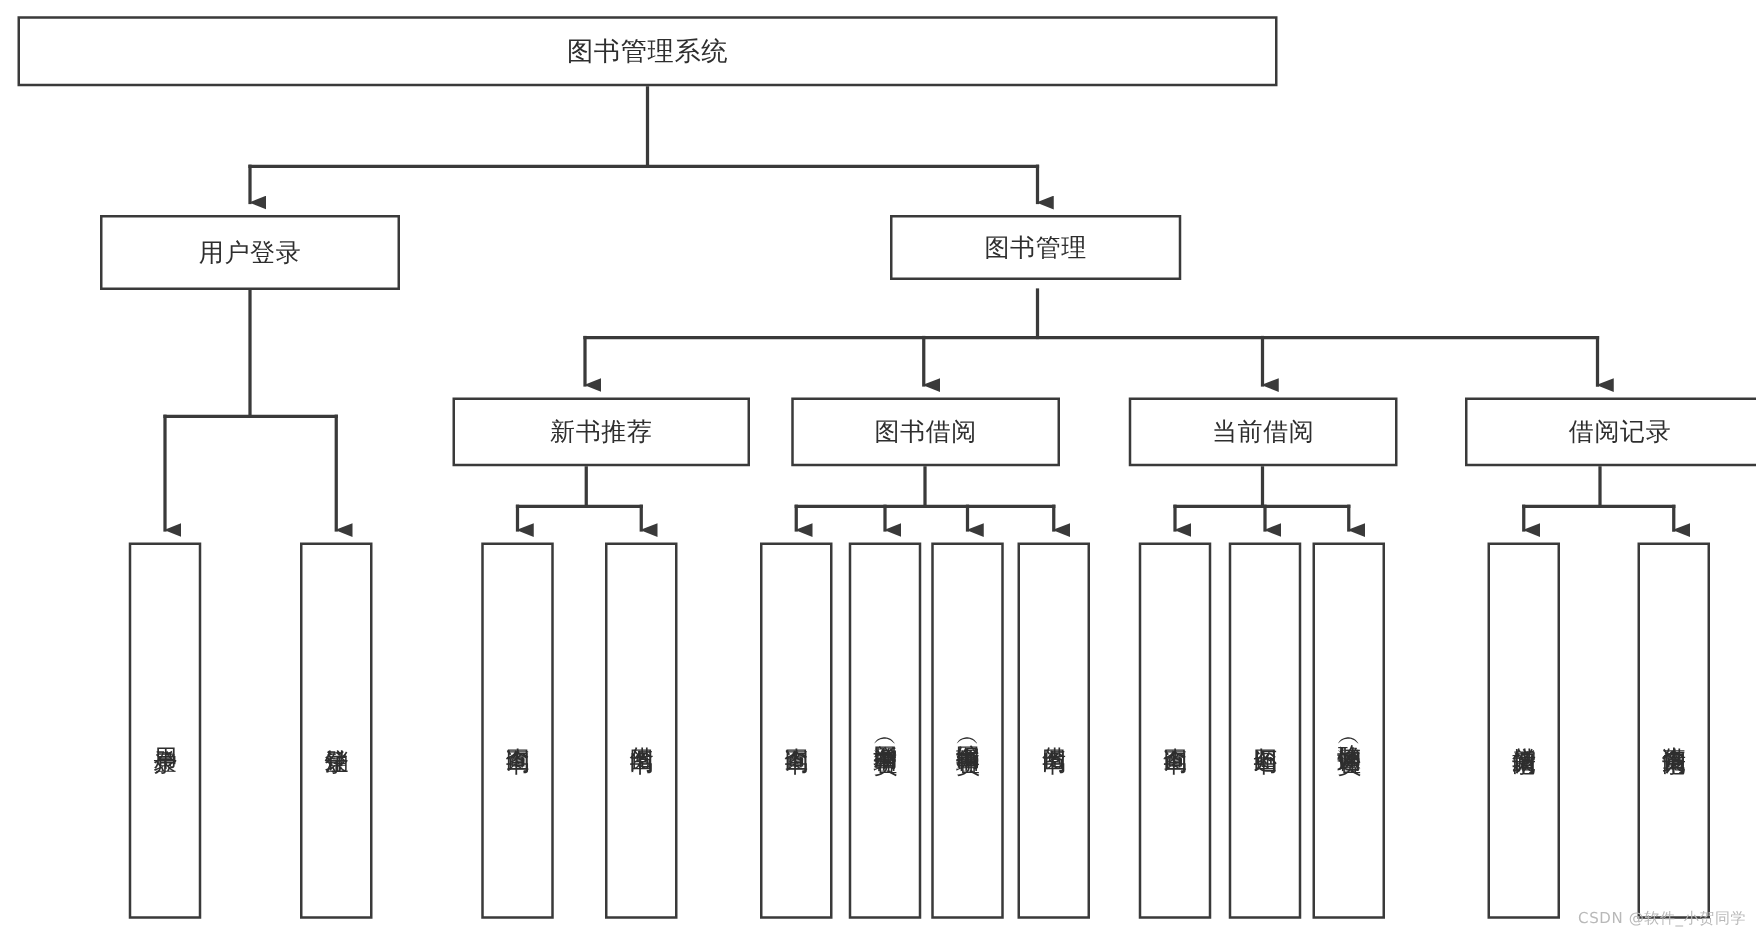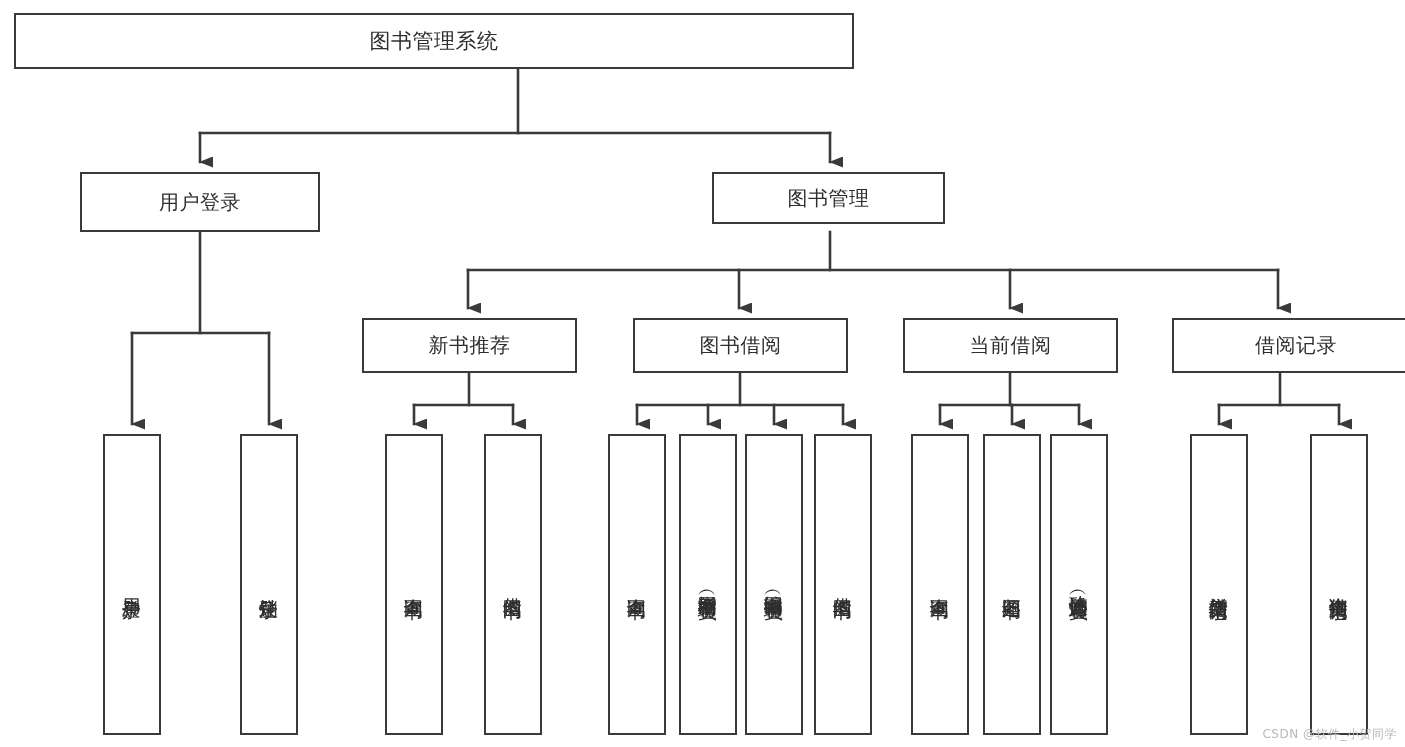--- a/index.html
+++ b/index.html
@@ -127,32 +127,32 @@
       <path d="M 1012 405 L 1012 424" marker-end="url(#arrow)"></path>
       <path d="M 1079 405 L 1079 424" marker-end="url(#arrow)"></path>
 
       <path d="M 1280 373 L 1280 405"></path>
       <path d="M 1219 405 L 1339 405"></path>
       <path d="M 1219 405 L 1219 424" marker-end="url(#arrow)"></path>
       <path d="M 1339 405 L 1339 424" marker-end="url(#arrow)"></path>
     </g>
   </svg>
 
-  <div class="node root" style="left:14px; top:13px; width:840px; height:56px;">
+  <div class="node root" style="left:14px; top:13px; width:1008px; height:56px;">
     <span class="label">图书管理系统</span>
   </div>
 
   <div class="node branch" style="left:80px; top:172px; width:240px; height:60px;">
     <span class="label">用户登录</span>
   </div>
   <div class="node branch" style="left:712px; top:172px; width:233px; height:52px;text-align:center;">
     <span class="label">图书管理</span>
   </div>
 
-  <div class="node branch" style="left:362px; top:318px; width:215px; height:55px;">
+  <div class="node branch" style="left:362px; top:318px; width:238px; height:55px;">
     <span class="label">新书推荐</span>
   </div>
   <div class="node branch" style="left:633px; top:318px; width:215px; height:55px;">
     <span class="label">图书借阅</span>
   </div>
   <div class="node branch" style="left:903px; top:318px; width:215px; height:55px;text-align:right;">
     <span class="label">当前借阅</span>
   </div>
   <div class="node branch" style="left:1172px; top:318px; width:248px; height:55px;">
     <span class="label">借阅记录</span>

